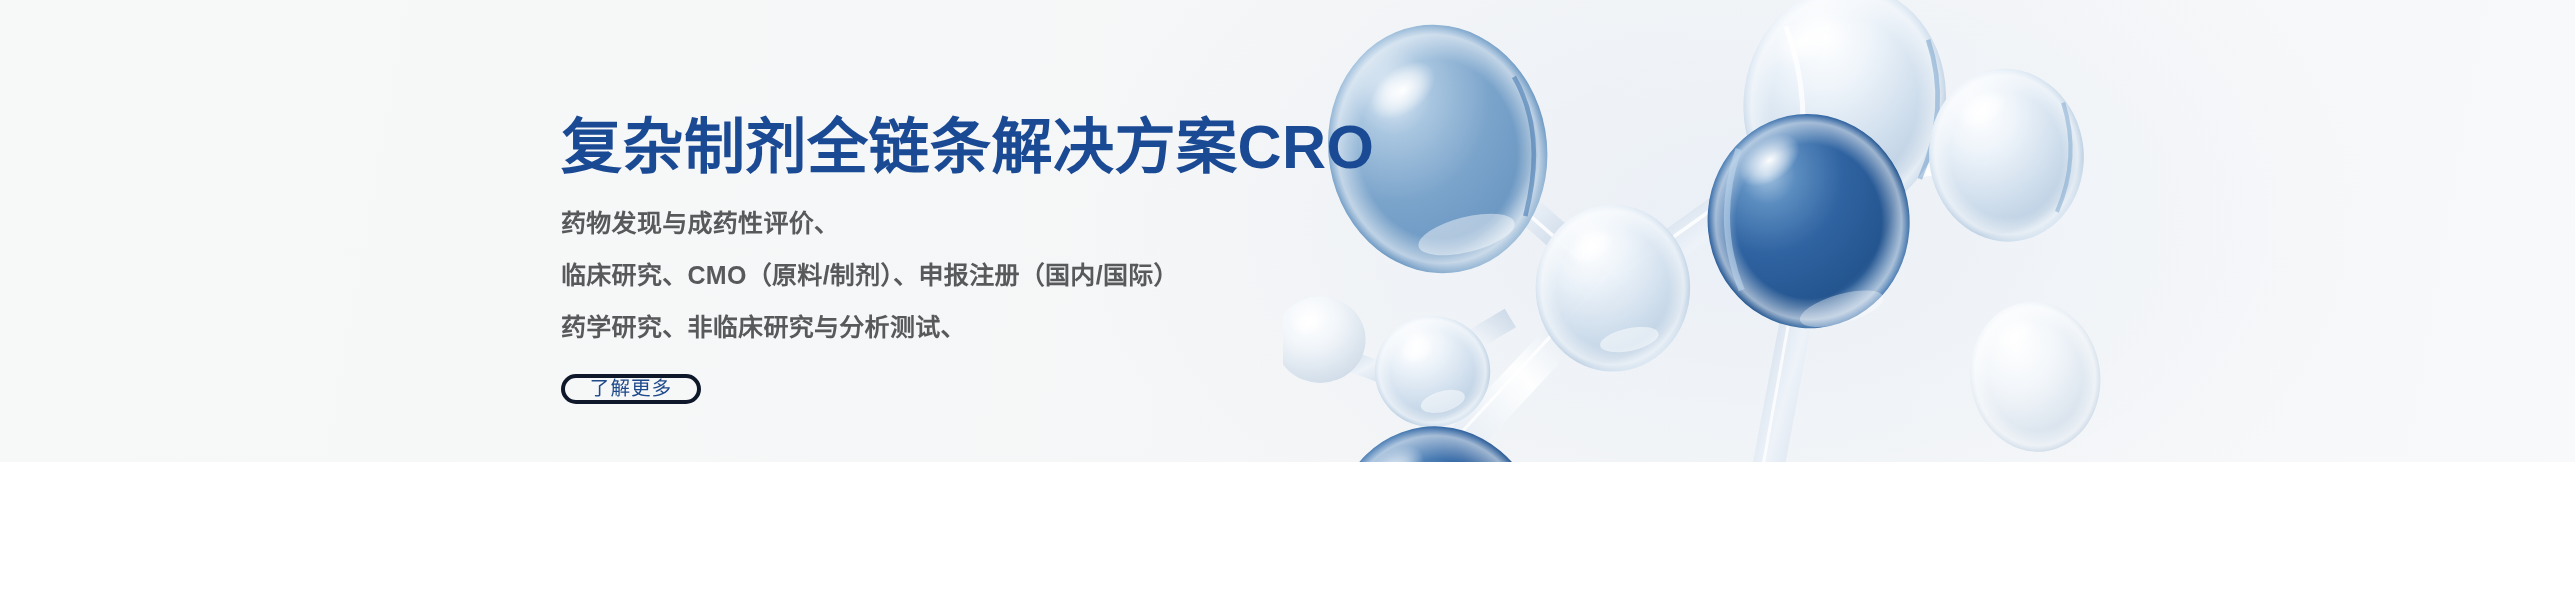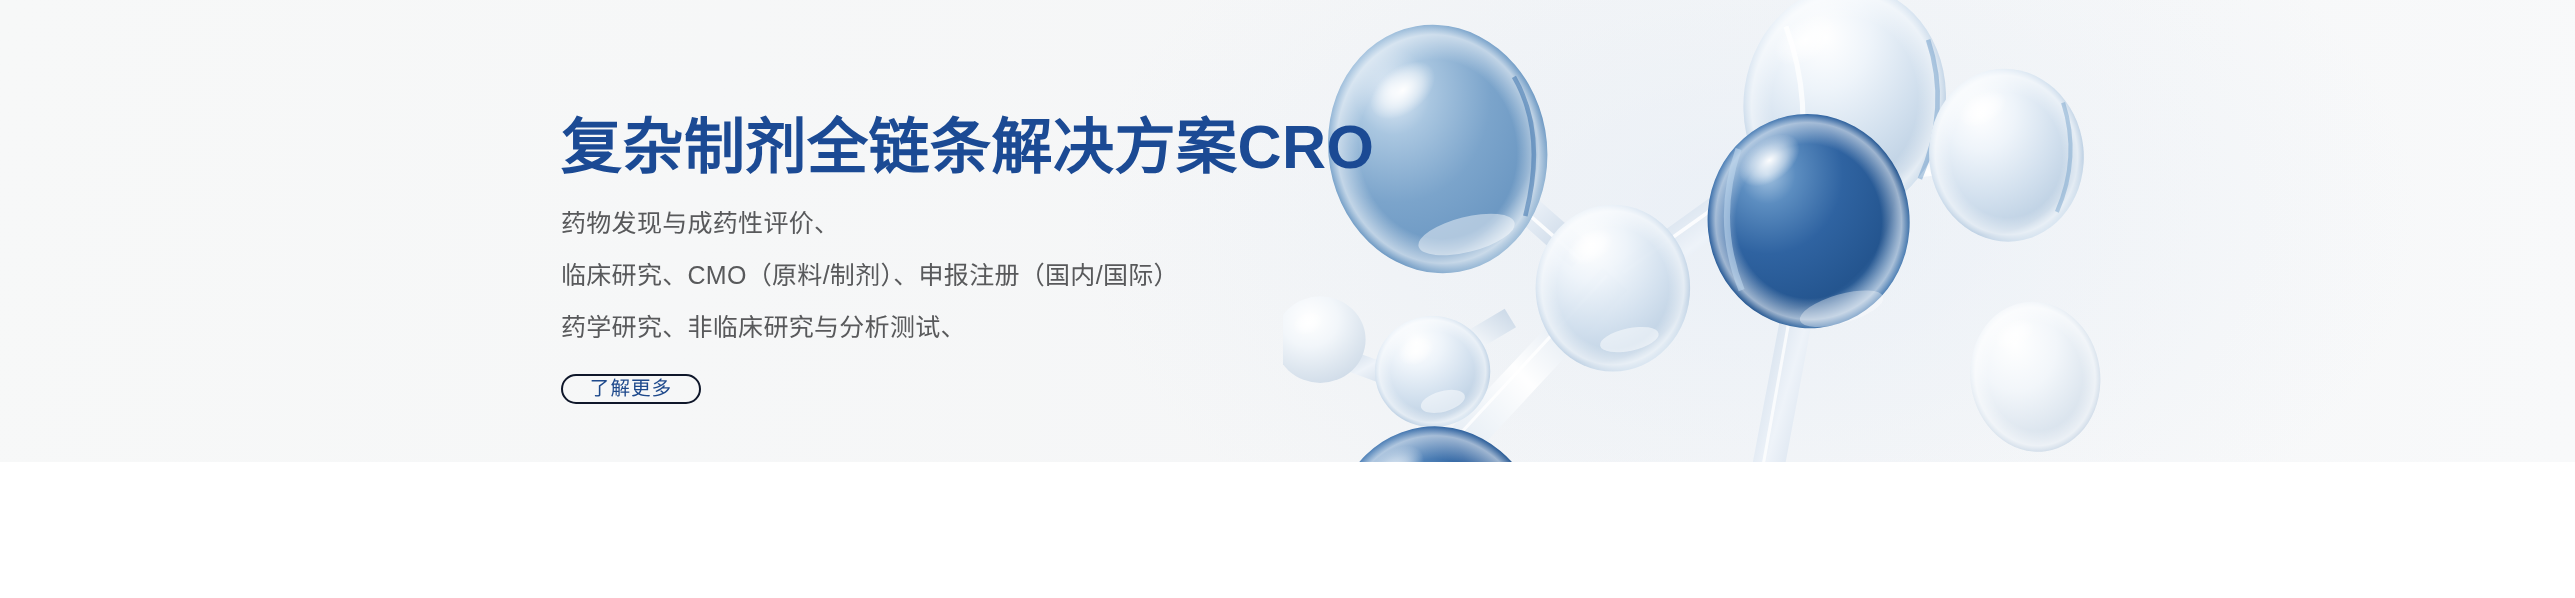--- a/index.html
+++ b/index.html
@@ -49,34 +49,35 @@
     margin: 0;
     padding-top: 27px;
   }
   .subline {
     font-size: 25px;
     line-height: 1.0;
     color: #58595b;
     letter-spacing: 0.3px;
     white-space: nowrap;
     margin-bottom: 27px;
+    font-weight: bold;
   }
   .subline:last-child { margin-bottom: 0; }
 
   .cta-wrap {
     padding-top: 34px;
   }
   .cta-button {
     display: inline-flex;
     align-items: center;
     justify-content: center;
     box-sizing: border-box;
     width: 140px;
     height: 30px;
-    border: 2px solid #0f172a;
+    border: 4px solid #0f172a;
     border-radius: 15px;
     background: transparent;
     color: #1f4a8c;
     font-family: inherit;
     font-size: 19.6px;
     letter-spacing: 1px;
     line-height: 1;
     cursor: pointer;
     padding: 0 0 1px 0;
   }

